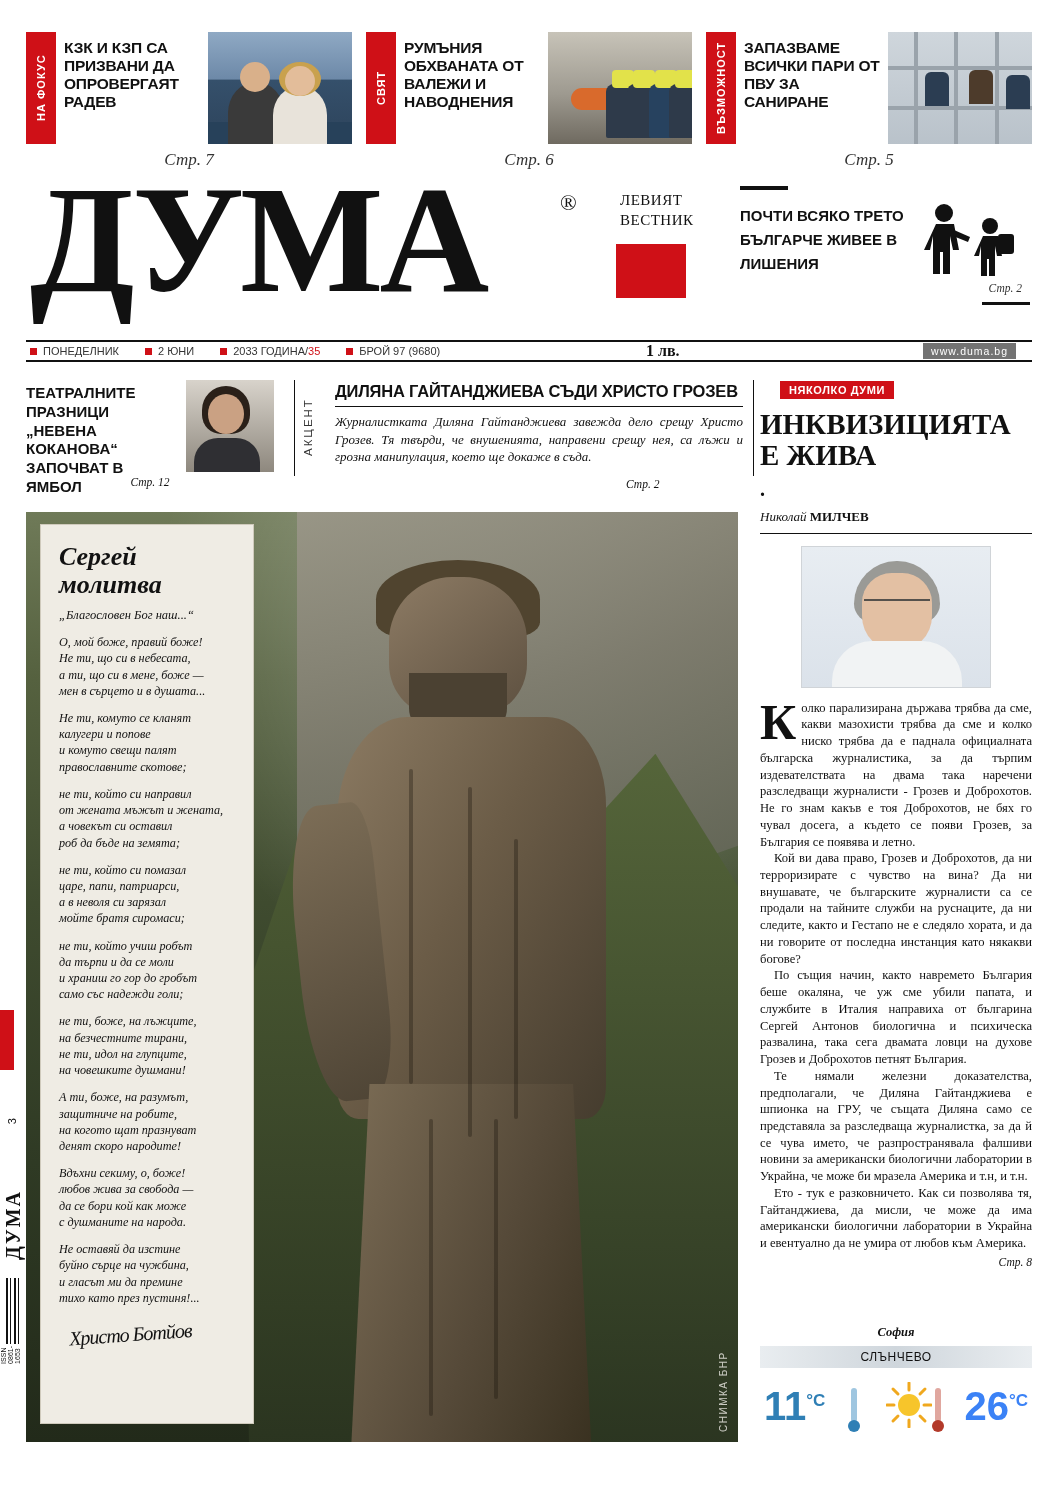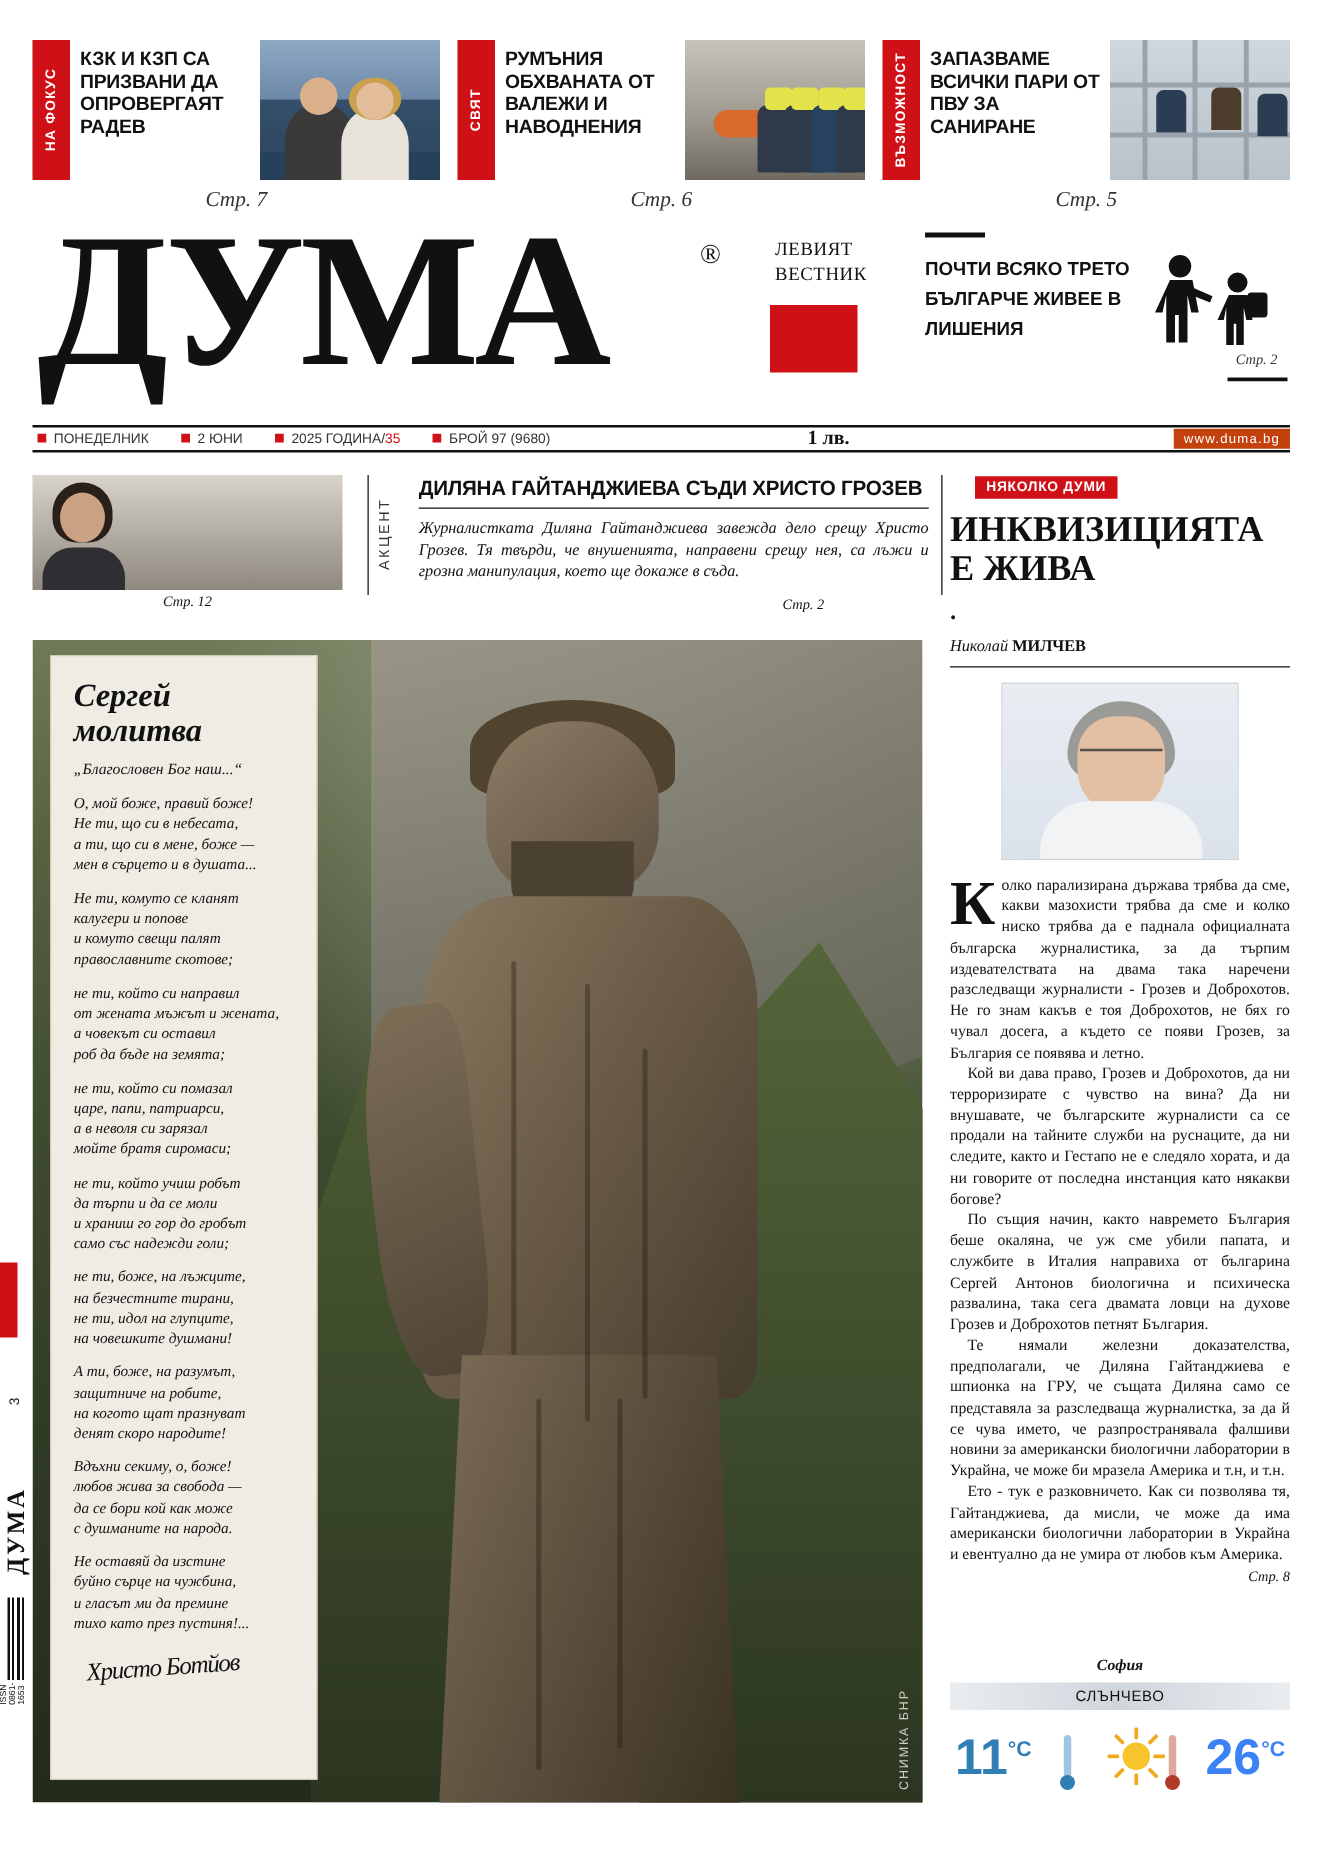--- a/index.html
+++ b/index.html
@@ -121,21 +121,21 @@
     border-top:2px solid #111; border-bottom:2px solid #111;
     font-family:"Liberation Sans", sans-serif; font-size:11px; color:#333;
     display:flex; align-items:center; gap:26px; padding-left:4px;
   }
   .infobar .sq { display:inline-block; width:7px; height:7px; background:#cf1017; margin-right:6px; }
   .infobar .price {
     position:absolute; left:620px; font-family:"Liberation Serif", serif;
     font-size:16px; font-weight:bold; color:#111;
   }
   .infobar .site {
-    position:absolute; right:0; background:#c2410c; color:#fff;
+    position:absolute; right:16px; background:#737373; color:#fff;
     font-size:10.5px; padding:2px 8px; letter-spacing:1px;
   }
   .infobar .yr-red { color:#cf1017; }
 
   
   .accent-row { position:absolute; left:26px; top:380px; width:1006px; height:118px; }
   .theat {
     position:absolute; left:0; top:0; width:248px; height:92px;
     display:flex; gap:8px;
   }
@@ -429,29 +429,30 @@
       </svg>
     </div>
     <div class="page">Стр. 2</div>
     <div class="urule"></div>
   </div>
 </div>
 
 <div class="infobar">
   <span><span class="sq"></span><span>ПОНЕДЕЛНИК</span></span>
   <span><span class="sq"></span><span>2 ЮНИ</span></span>
-  <span><span class="sq"></span><span>2025 ГОДИНА/</span><span class="yr-red">35</span></span>
+  <span><span class="sq"></span><span>2033 ГОДИНА/</span><span class="yr-red">35</span></span>
   <span><span class="sq"></span><span>БРОЙ 97 (9680)</span></span>
   <span class="price">1 лв.</span>
   <span class="site">www.duma.bg</span>
 </div>
 
 <div class="accent-row">
 
   <div class="theat">
+    <div class="t-txt">ТЕАТРАЛНИТЕ ПРАЗНИЦИ „НЕВЕНА КОКАНОВА“ ЗАПОЧВАТ В ЯМБОЛ</div>
     <div class="t-photo">
       <div class="hair"></div>
         <div class="head"></div>
         <div class="body"></div>
     </div>
   </div>
   <div class="page" style="position:absolute;left:0;top:96px;width:248px;text-align:center;font-size:11.5px;font-style:italic;">Стр. 12</div>
 
   <div class="akcent">
     <div class="vlabel">АКЦЕНТ</div>

